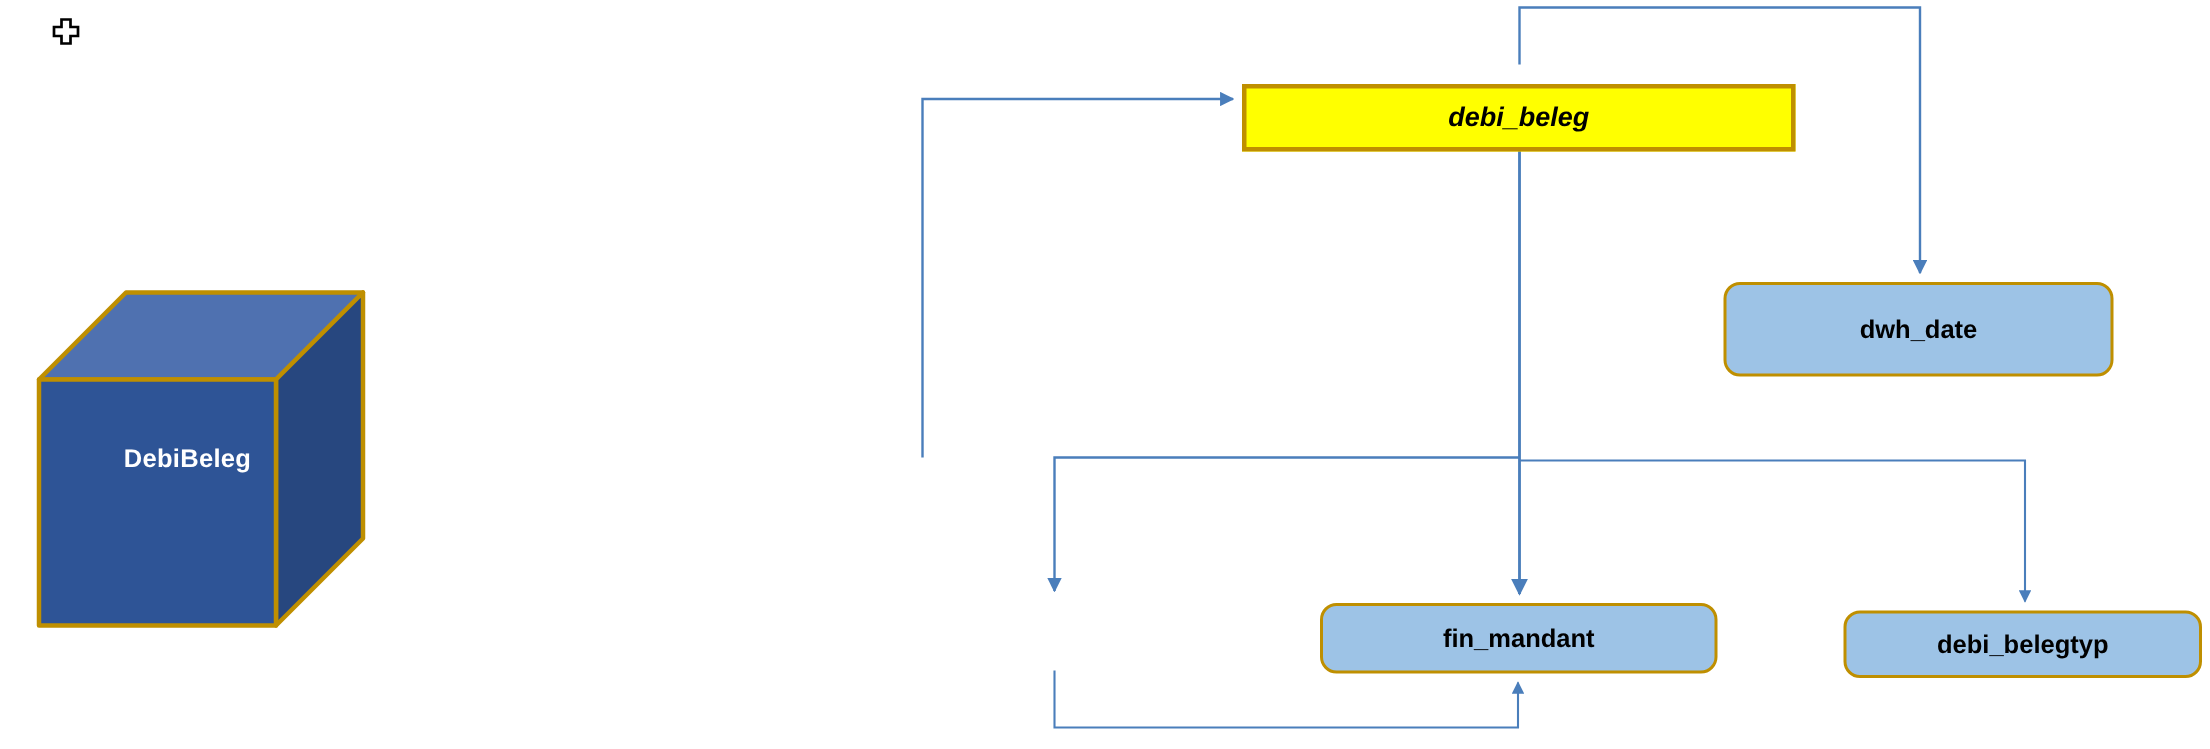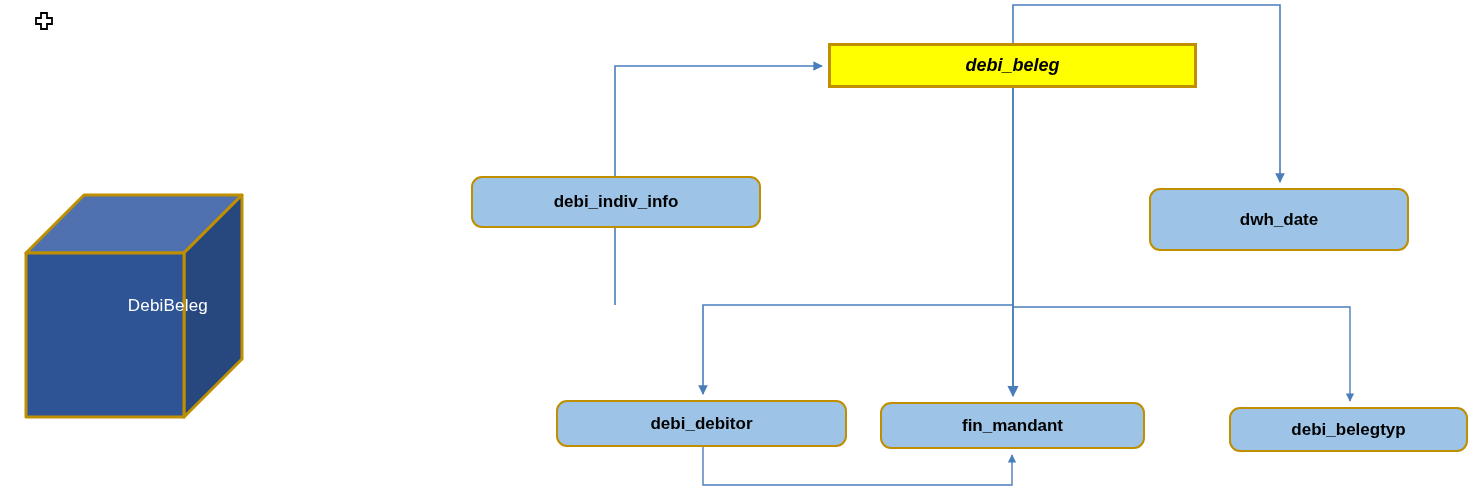--- a/index.html
+++ b/index.html
@@ -32,23 +32,23 @@
     top: 185px;
     width: 232px;
     height: 240px;
   }
   .cube svg { display: block; }
   .cube-label {
     position: absolute;
     left: 24px;
     top: 110px;
     width: 166px;
-    text-align: right;
+    text-align: center;
     color: #ffffff;
-    font-weight: normal;
+    font-weight: bold;
     font-size: 17px;
     line-height: 1.32;
     letter-spacing: .2px;
     pointer-events: none;
   }
   
   .node {
     position: absolute;
     display: flex;
     align-items: center;
@@ -112,35 +112,29 @@
 
       <polygon points="166,68 224,10 224,174 166,232" fill="#27477f" stroke="#bf8f00" stroke-width="3" stroke-linejoin="round"></polygon>
 
       <rect x="8" y="68" width="158" height="164" fill="#2e5496" stroke="#bf8f00" stroke-width="3" stroke-linejoin="round"></rect>
     </svg>
     <div class="cube-label">
       <div>DebiBeleg</div>
     </div>
   </div>
 
-  <div class="node yellow" style="left:828px; top:43px; width:369px; height:45px;">
+  <div class="node yellow" style="left:828px; top:56px; width:369px; height:45px;">
     <span>debi_beleg</span>
   </div>
 
-  <div class="node blue" style="left:471px; top:176px; width:290px; height:52px;">
-    <span>debi_indiv_info</span>
-  </div>
 
   <div class="node blue" style="left:1149px; top:188px; width:260px; height:63px;">
     <span>dwh_date</span>
   </div>
 
-  <div class="node blue" style="left:556px; top:400px; width:291px; height:47px;">
-    <span>debi_debitor</span>
-  </div>
 
   <div class="node blue" style="left:1229px; top:407px; width:239px; height:45px;">
     <span>debi_belegtyp</span>
   </div>
 
   <div class="node blue" style="left:880px; top:402px; width:265px; height:47px;">
     <span>fin_mandant</span>
   </div>
 
   <div class="cursor">

